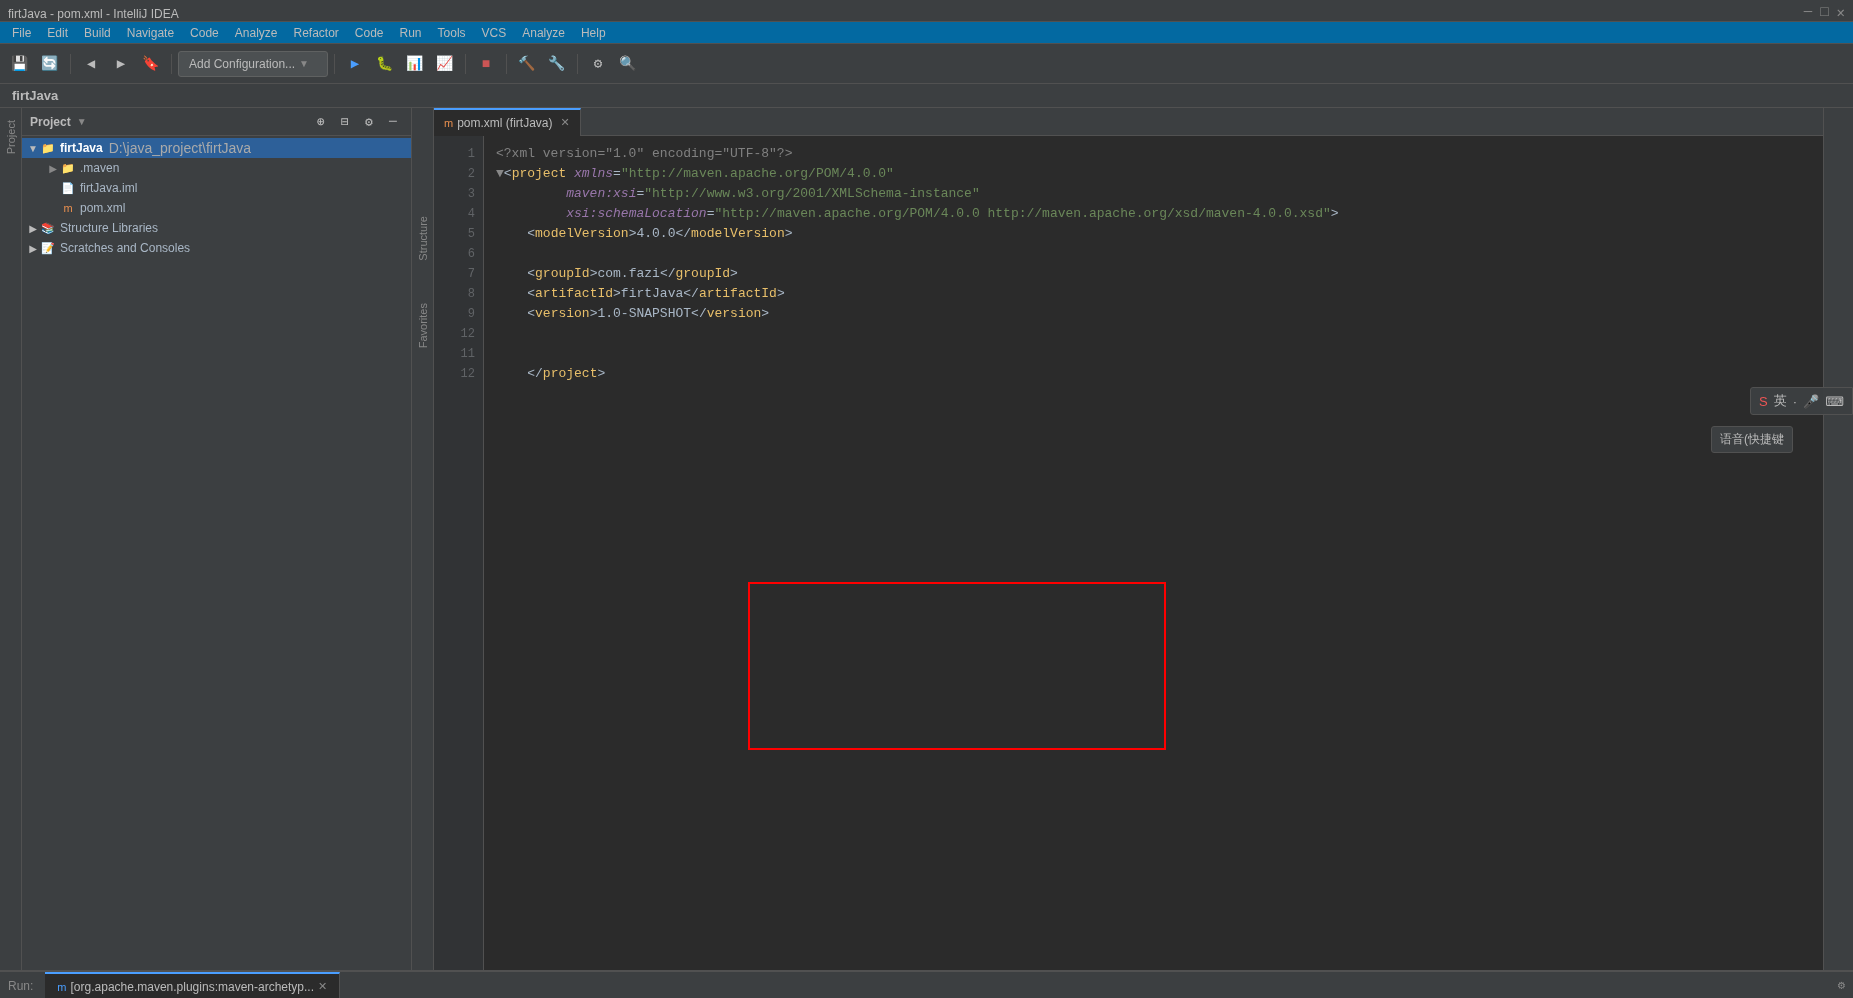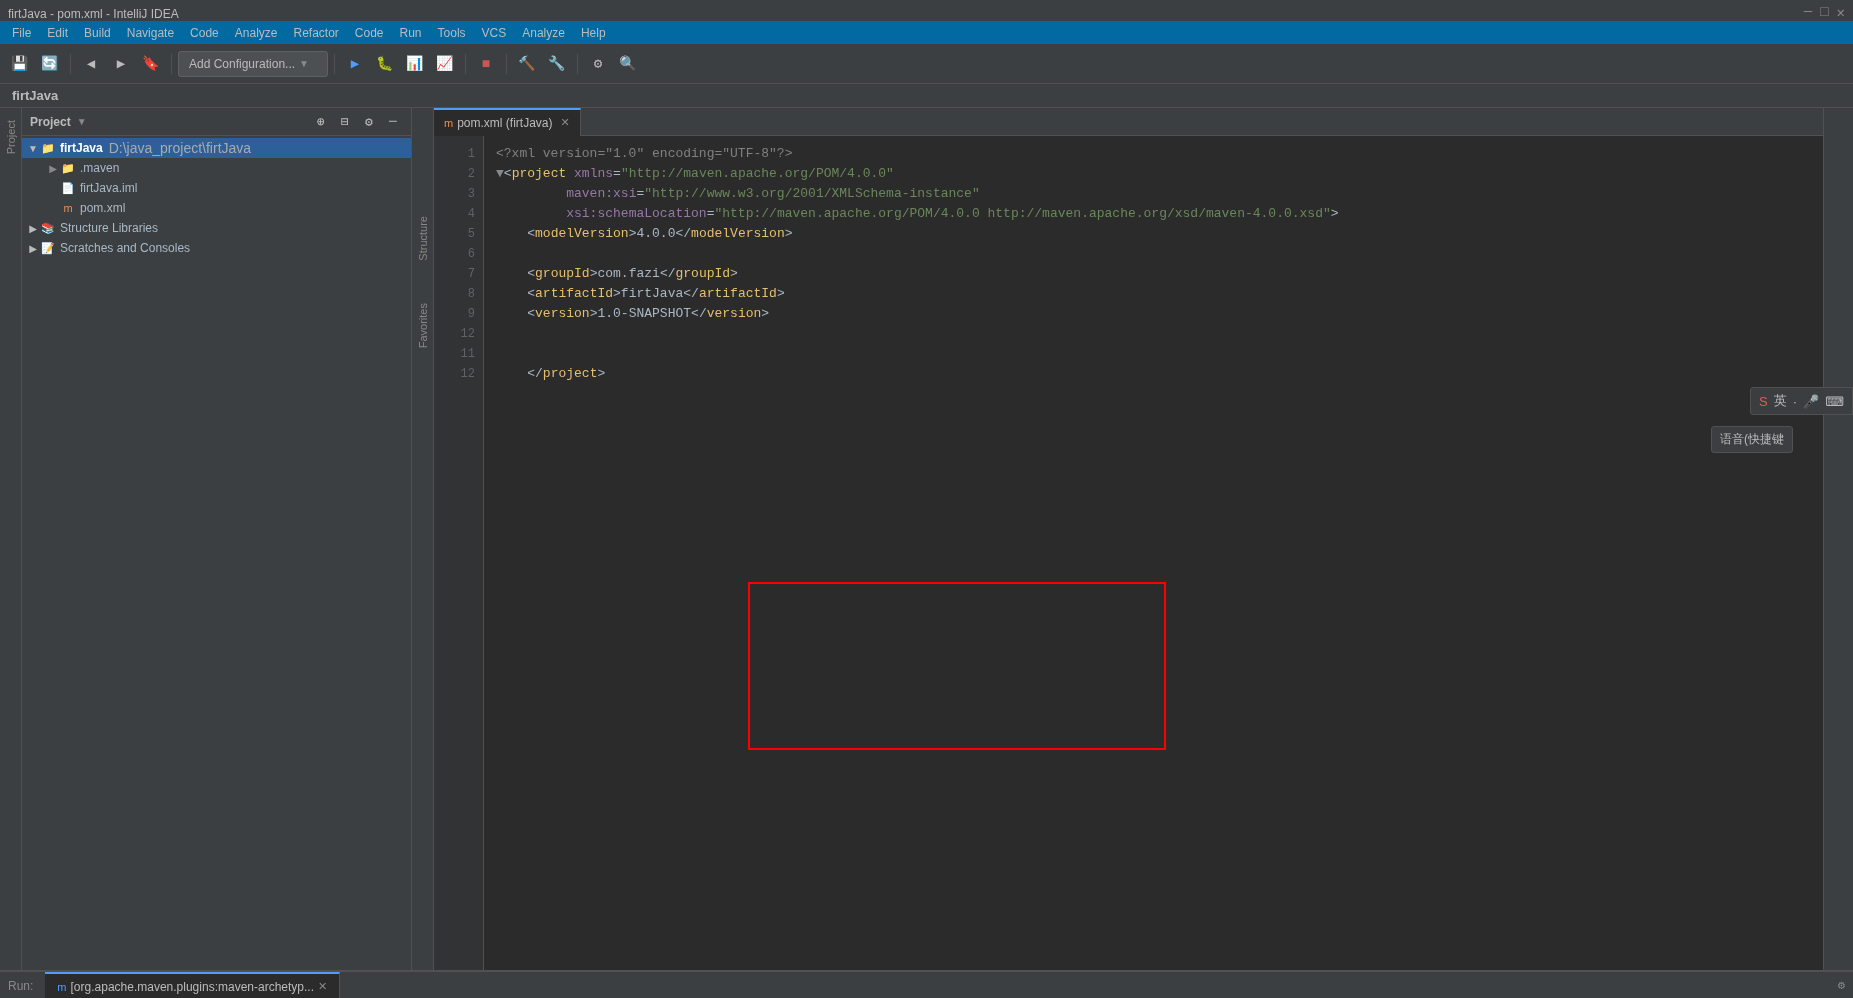--- a/index.html
+++ b/index.html
@@ -53,21 +53,21 @@
     .editor-tab.active { background: #2b2b2b; color: #bbbbbb; border-top: 2px solid #4a9eff; }
     .editor-tab .tab-close { font-size: 11px; color: #888; cursor: pointer; margin-left: 4px; }
     .tab-icon-xml { color: #e88f4f; font-size: 11px; }
 
     #editor-content { flex: 1; display: flex; overflow: hidden; }
     #line-numbers { width: 50px; background: #313335; border-right: 1px solid #515151; padding: 8px 0; text-align: right; color: #606366; font-size: 12px; line-height: 20px; padding-right: 8px; user-select: none; }
     #code-content { flex: 1; padding: 8px 12px; overflow: auto; line-height: 20px; font-size: 13px; white-space: pre; background: #2b2b2b; color: #a9b7c6; }
 
     
     .xml-tag { color: #e8bf6a; }
-    .xml-attr { color: #9876aa; }
+    .xml-attr { color: #9876aa; font-style: italic; }
     .xml-value { color: #6a8759; }
     .xml-bracket { color: #a9b7c6; }
     .xml-pi { color: #808080; }
     .xml-fold { color: #888; cursor: pointer; }
 
     
     #right-panel { width: 30px; background: #3c3f41; border-left: 1px solid #515151; display: flex; flex-direction: column; align-items: center; }
 
     
     #bottom-panel { height: 250px; background: #2b2b2b; border-top: 2px solid #515151; display: flex; flex-direction: column; }

